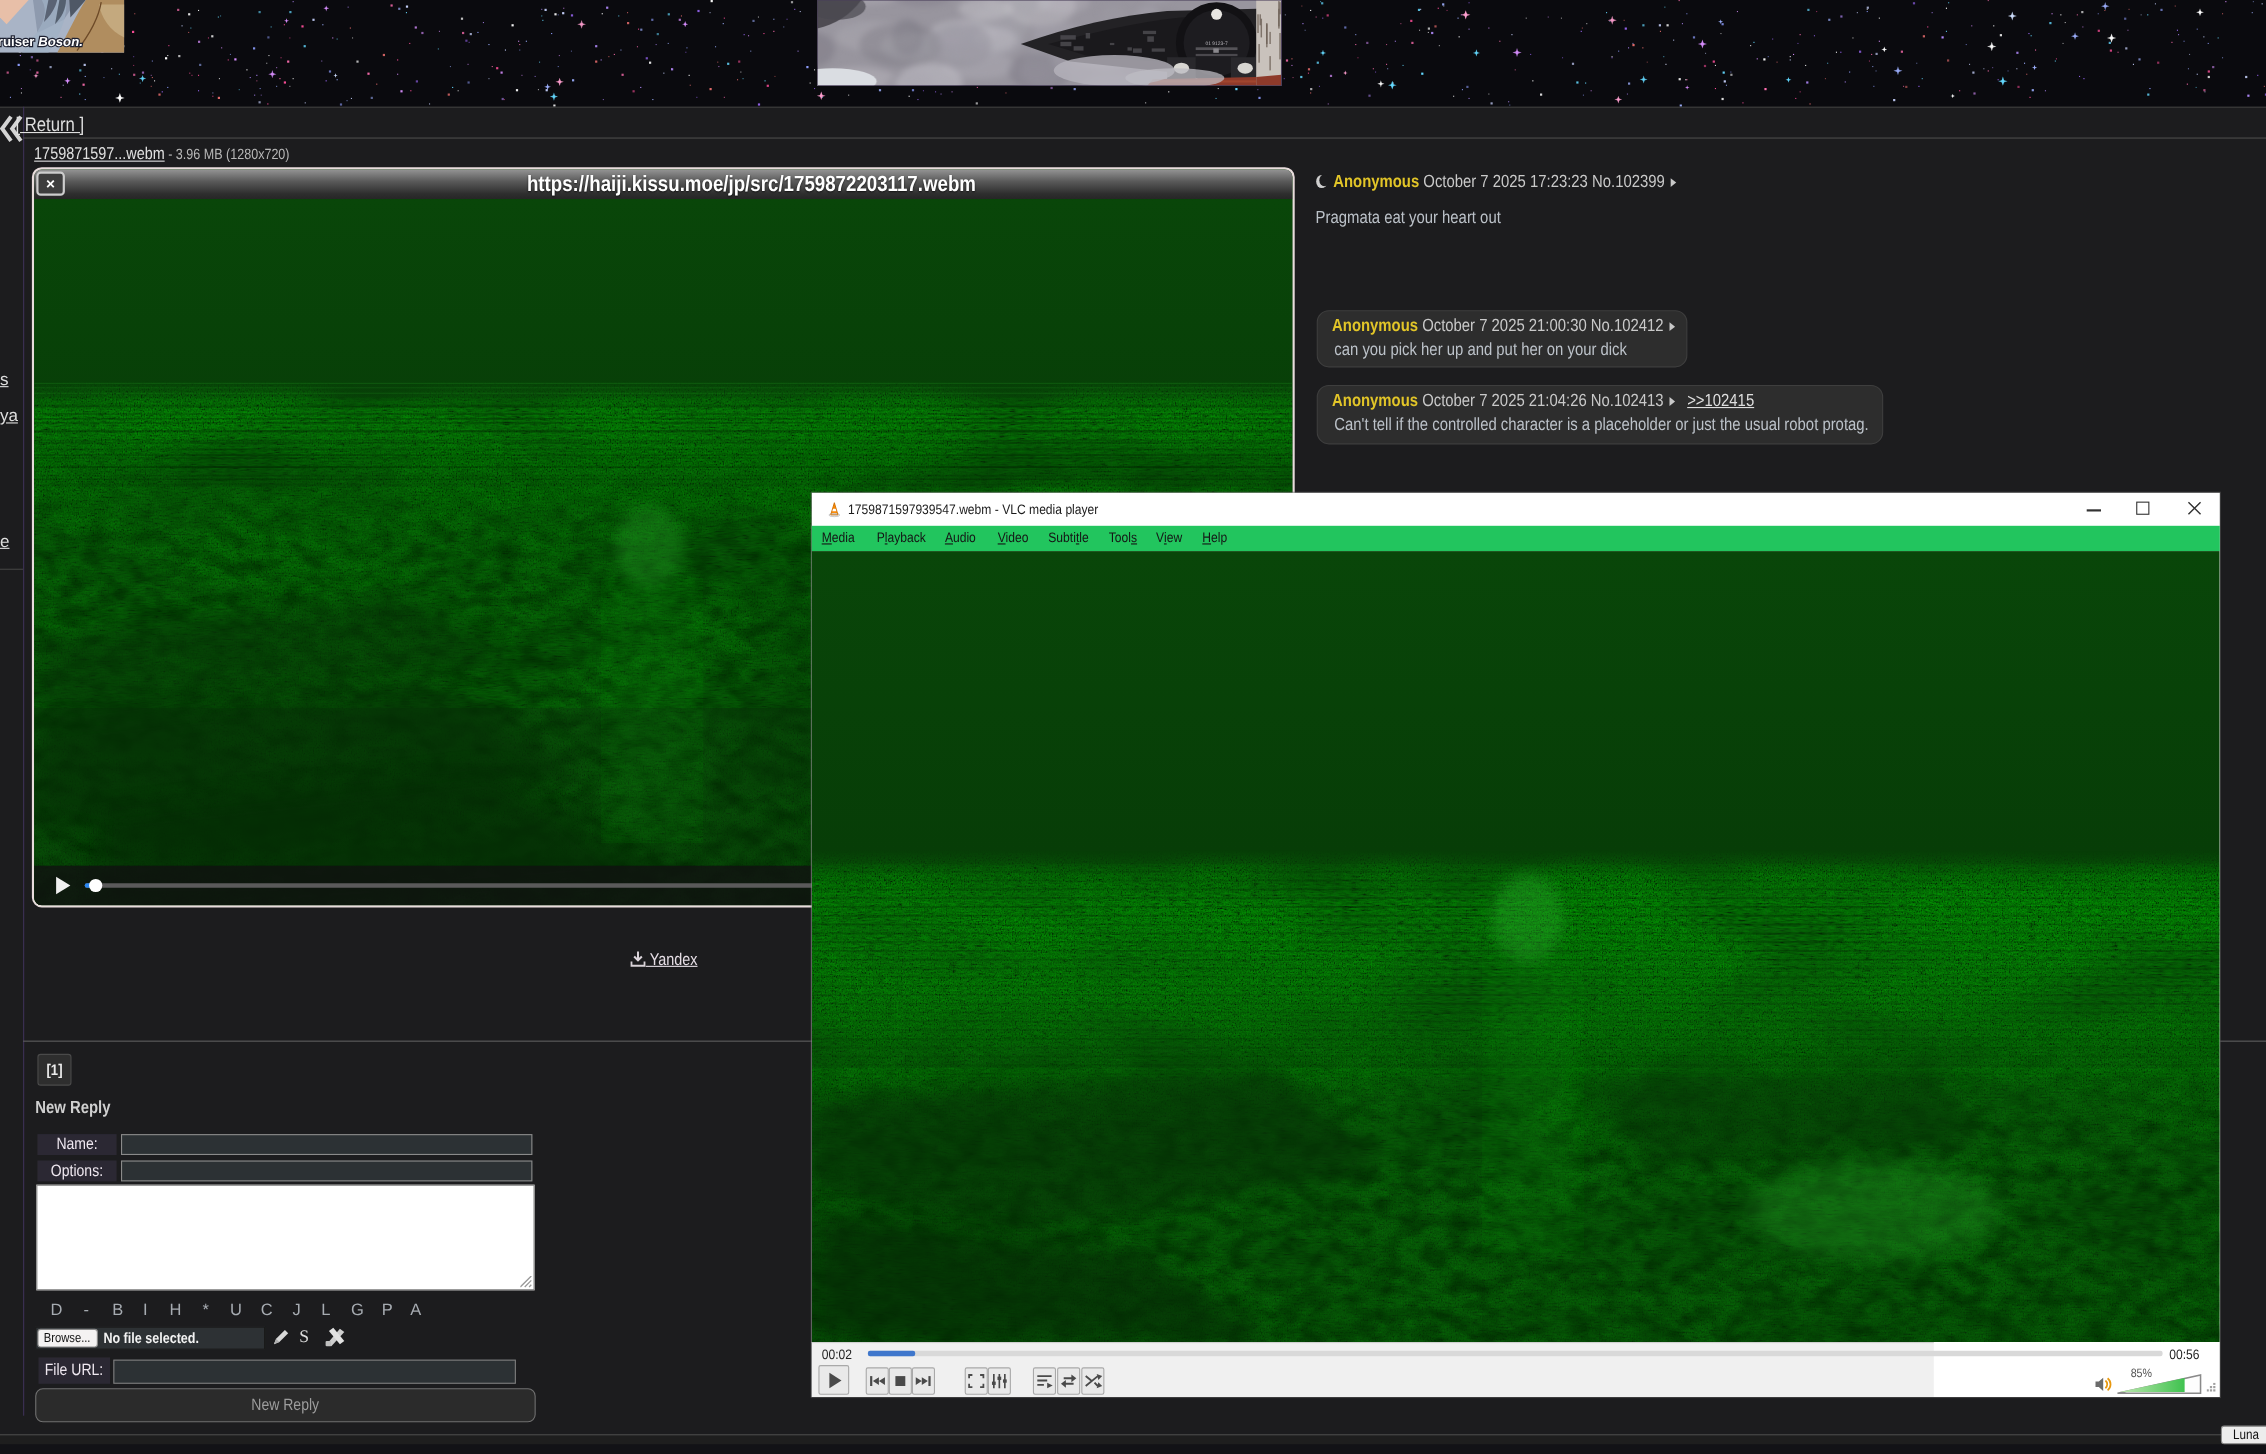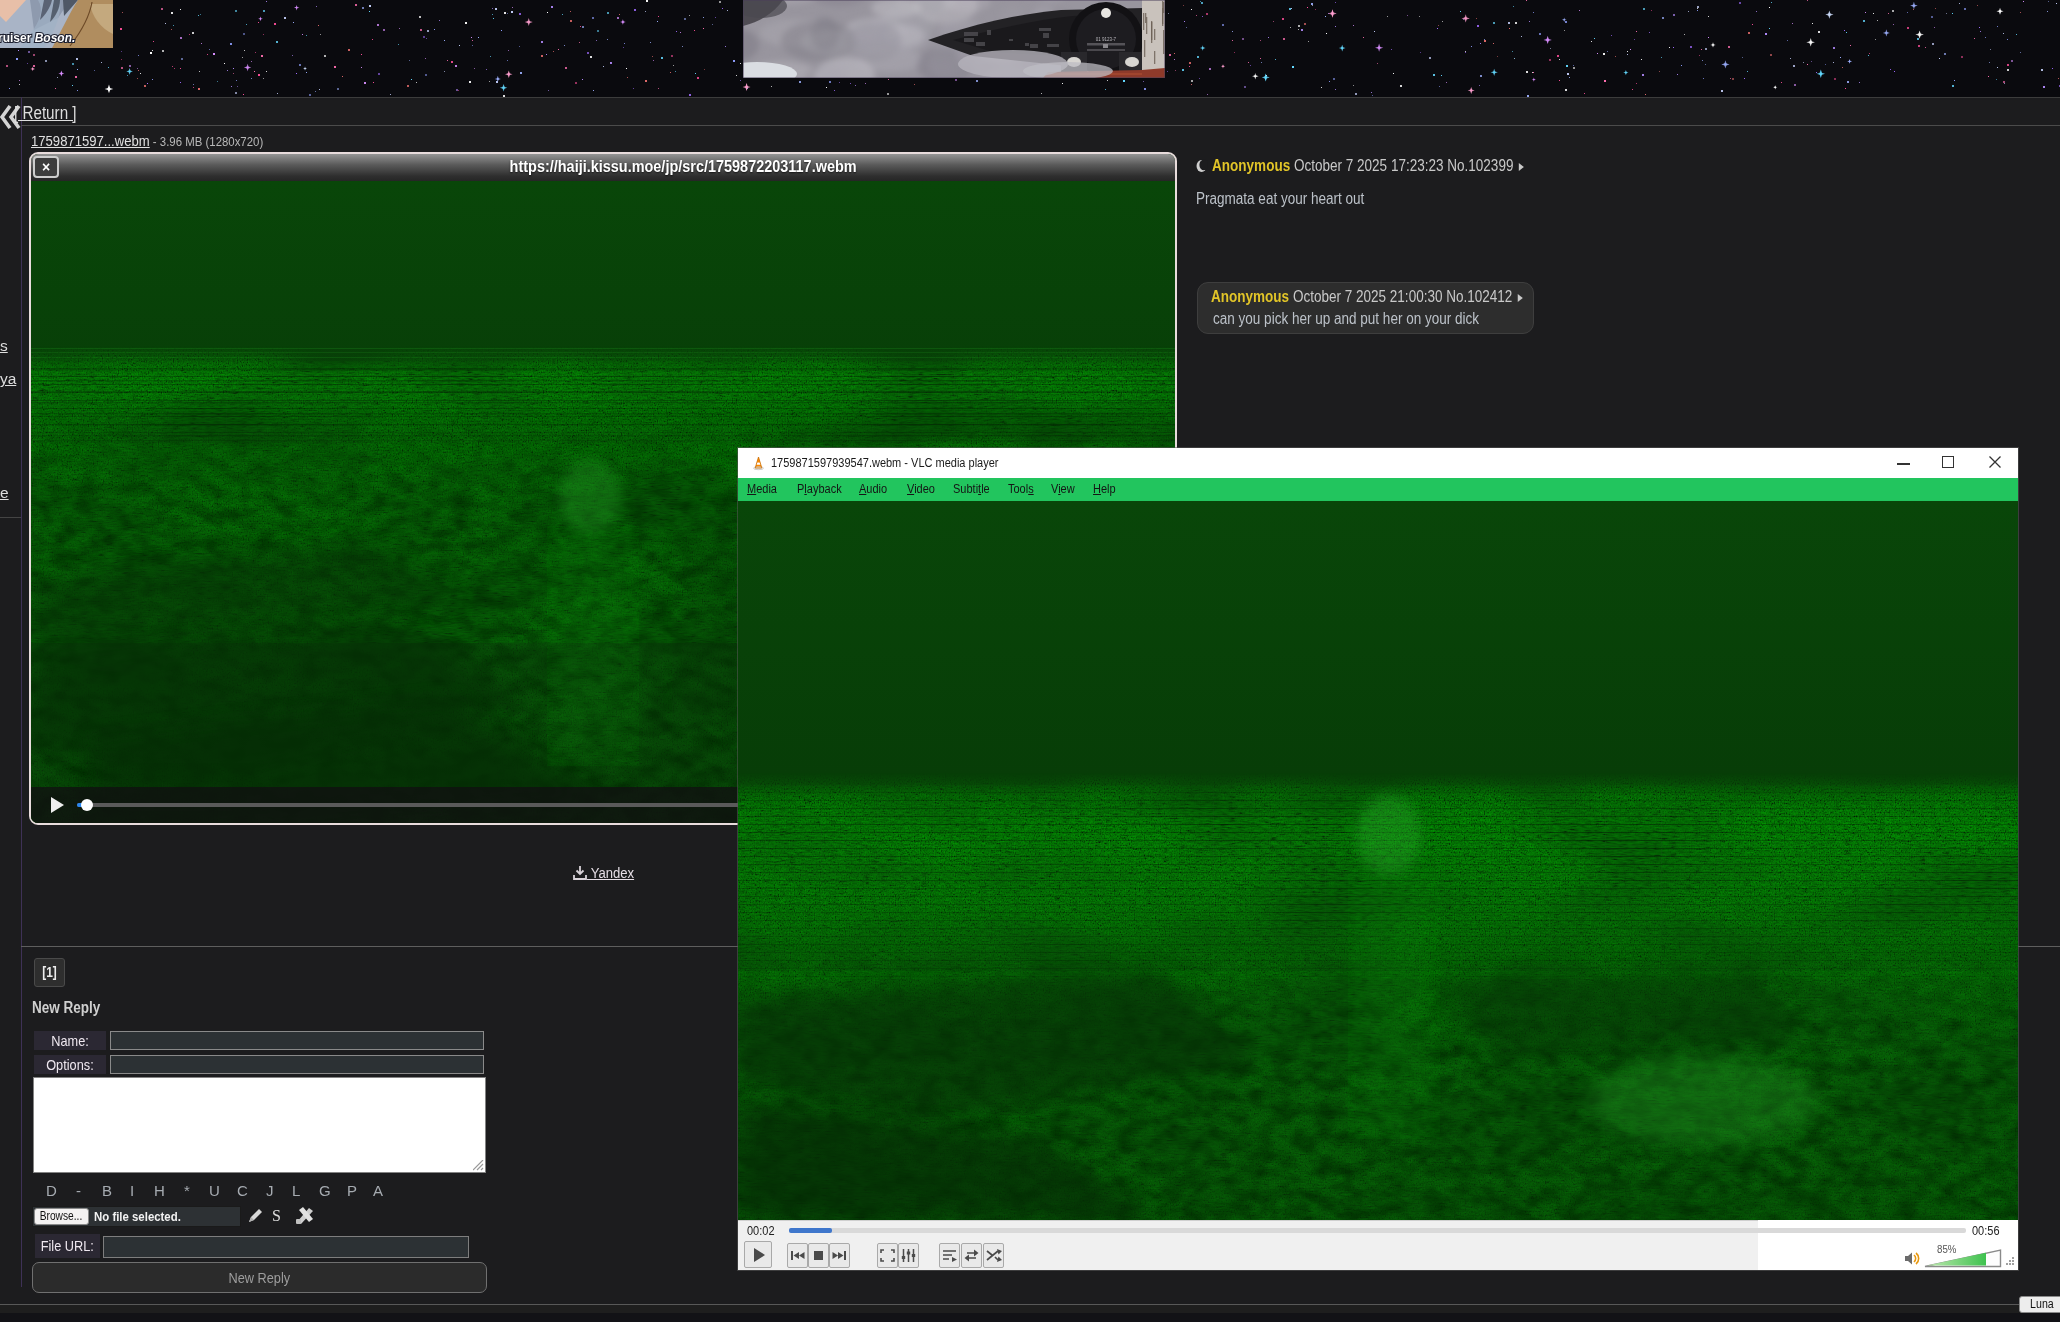--- a/index.html
+++ b/index.html
@@ -941,21 +941,21 @@
     <div class="abs" style="left:21px;top:97px;width:1px;height:1190px;background:#3e3156"></div>
     <div class="abs" style="left:14px;top:103px;font-size:18px"><a class="cx">[ Return ]</a></div>
     <div class="abs hl" style="left:21px;top:125px;width:2039px"></div>
     <div class="abs" style="left:0;top:337px;font-size:15.5px"><a>s</a></div>
     <div class="abs" style="left:-7px;top:370px;font-size:15.5px"><a>llya</a></div>
     <div class="abs" style="left:0;top:484px;font-size:15.5px"><a>e</a></div>
     <div class="abs" style="left:0;top:517px;width:21px;height:1px;background:#444"></div>
     <div class="abs" style="left:31px;top:132px;font-size:15.5px;white-space:nowrap"><span class="cx"><a style="color:#e0e0e0">1759871597...webm</a><span style="font-size:13.5px;color:#b8b8b8"> - 3.96 MB (1280x720)</span></span></div>
     <div class="abs" style="left:29px;top:152px;width:1148px;height:673px;border:2px solid #e8dcdc;border-radius:9px;overflow:hidden;background:#0a3a0a">
       <div class="abs" style="left:0;top:0;width:1144px;height:27px;background:linear-gradient(#949494,#5a5a5a 40%,#2e2e2e 82%,#262626)">
-        <div class="abs" style="left:160px;right:0;top:3px;text-align:center;font-size:17px;font-weight:bold;color:#fff;text-shadow:0 1px 2px rgba(0,0,0,.7)"><span class="cxc">https://haiji.kissu.moe/jp/src/1759872203117.webm</span></div>
+        <div class="abs" style="left:160px;right:0;top:3px;text-align:center;font-size:20px;font-weight:bold;color:#fff;text-shadow:0 1px 2px rgba(0,0,0,.7)"><span class="cxc">https://haiji.kissu.moe/jp/src/1759872203117.webm</span></div>
         <div class="abs" style="left:2px;top:2px;width:26px;height:22px;background:#3d3d3d;border:2px solid #cdcdcd;border-radius:4px;color:#fff;font-weight:bold;font-size:14px;text-align:center;line-height:18px">×</div>
       </div>
       <div class="abs" style="left:0;top:27px;width:1144px;height:642px"><svg xmlns="http://www.w3.org/2000/svg" width="1144" height="642" viewBox="0 0 1144 642" preserveAspectRatio="none">
           <defs>
             <linearGradient id="kbg" x1="0" y1="0" x2="0" y2="1">
               <stop offset="0" stop-color="#094609"></stop>
               <stop offset="0.38" stop-color="#073d07"></stop>
               <stop offset="0.75" stop-color="#084108"></stop>
               <stop offset="1" stop-color="#073a07"></stop>
             </linearGradient>
@@ -1103,20 +1103,24 @@
     <div class="abs" style="left:0;top:1313px;width:2060px;height:9px;background:#121216"></div>
     <div class="abs" style="left:2019px;top:1296px;width:45px;height:17px;background:#ededed;border:1px solid #8a8a8a;border-radius:3px;font-size:12.5px;color:#111;text-align:center;line-height:15px"><span class="cxc">Luna</span></div>
     <div class="abs" style="left:1196px;top:157px;font-size:16px;white-space:nowrap;transform:scaleX(.845);transform-origin:0 50%"><svg width="14" height="14" viewBox="0 0 14 14" style="vertical-align:-2px;margin-right:5px">
         <circle cx="6.6" cy="7" r="6" fill="#cfcfcf"></circle>
         <circle cx="9.4" cy="5.9" r="5.4" fill="#1c1c1e"></circle>
       </svg><span class="pname">Anonymous</span><span class="ptime"> October 7 2025 17:23:23 No.102399</span><span class="tri-r"></span></div>
     <div class="abs pbody" style="left:1196px;top:190px;font-size:16px;transform:scaleX(.845);transform-origin:0 50%">Pragmata eat your heart out</div>
     <div class="box" style="left:1197px;top:282px;width:337px;height:52px">
       <div class="hdr"><span class="pname">Anonymous</span><span class="ptime"> October 7 2025 21:00:30 No.102412</span><span class="tri-r"></span></div>
       <div class="bdy">can you pick her up and put her on your dick</div>
+    </div>
+    <div class="box" style="left:1197px;top:350px;width:515px;height:54px">
+      <div class="hdr"><span class="pname">Anonymous</span><span class="ptime"> October 7 2025 21:04:26 No.102413</span><span class="tri-r"></span>&nbsp;&nbsp;&nbsp;<a>&gt;&gt;102415</a></div>
+      <div class="bdy">Can't tell if the controlled character is a placeholder or just the usual robot protag.</div>
     </div>
     <div class="abs" style="left:738px;top:448px;width:1280px;height:822px;background:#fff;box-shadow:0 0 0 1px rgba(90,90,90,.55)">
       <svg class="abs" style="left:13px;top:8px" width="15" height="15" viewBox="0 0 15 15">
         <path d="M7.5 1 L10.8 12 L4.2 12 Z" fill="#ff8a00"></path>
         <path d="M5.9 6.5 L9.1 6.5 L9.8 8.8 L5.2 8.8 Z" fill="#fff"></path>
         <ellipse cx="7.5" cy="12.2" rx="5" ry="1.5" fill="#e8e8e8" stroke="#c0c0c0" stroke-width="0.7"></ellipse>
         <path d="M7.5 1 L10.8 12 L4.2 12 Z" fill="none" stroke="#cc6d00" stroke-width="0.8"></path>
       </svg>
       <div class="abs" style="left:33px;top:8px;font-size:12.5px;color:#1a1a1a"><span class="vx">1759871597939547.webm - VLC media player</span></div>
       <div class="abs" style="left:1159px;top:15px;width:13px;height:2px;background:#333"></div>

